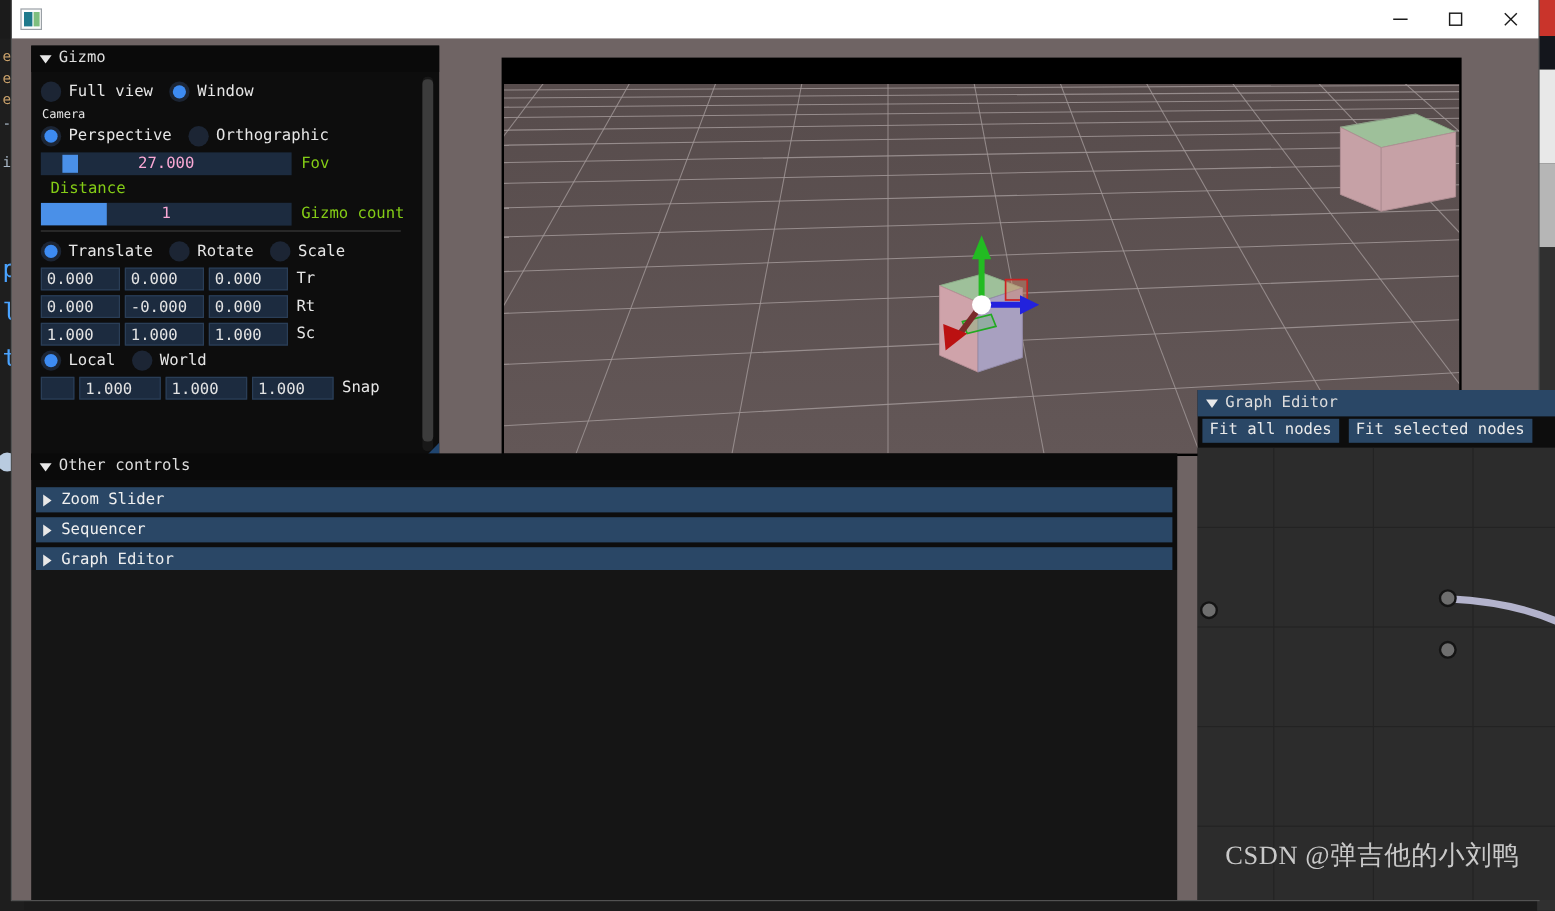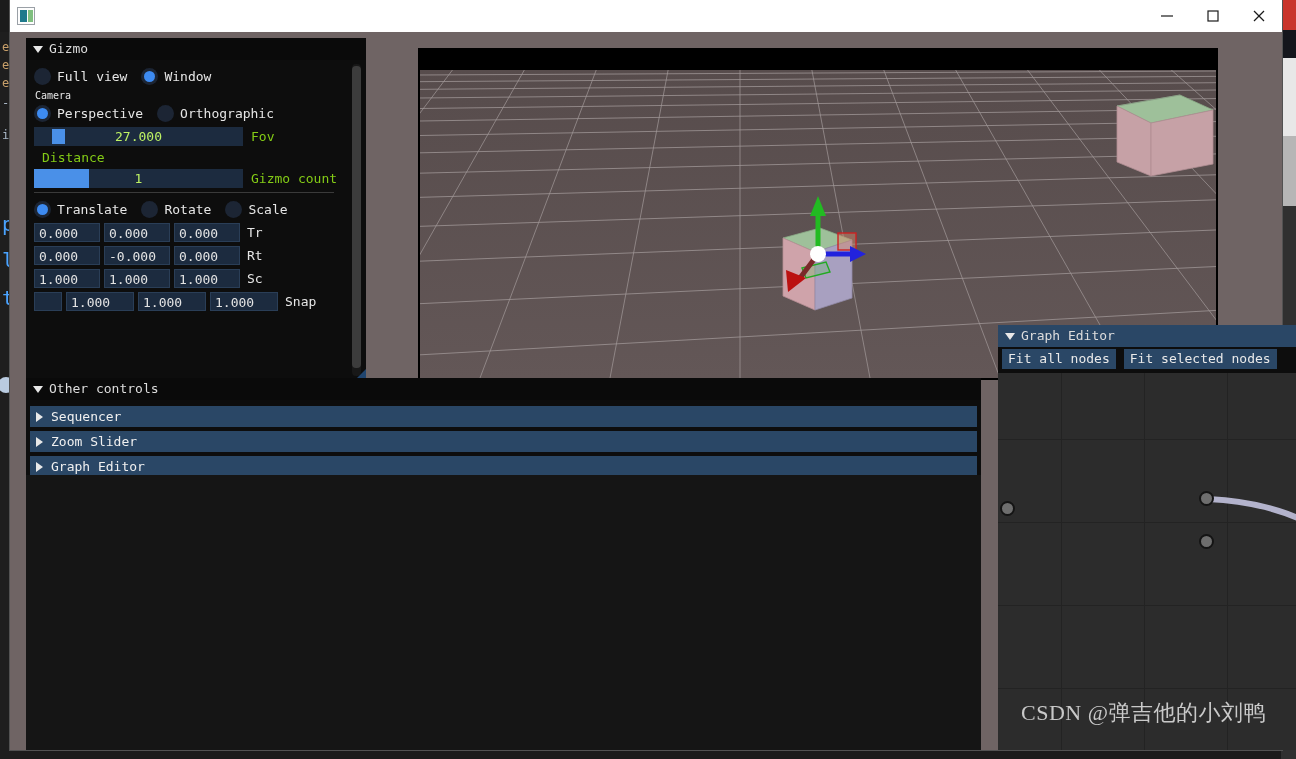--- a/index.html
+++ b/index.html
@@ -98,21 +98,21 @@
 
   .slider-row { display: flex; align-items: center; margin-bottom: 4px; }
   .slider {
     position: relative; width: 209px; height: 19px; background: #1c2b3f;
     overflow: hidden; flex: none;
   }
   .slider .fill { position: absolute; left: 0; top: 0; height: 19px; background: #4a90e8; }
   .slider .grab { position: absolute; top: 2px; width: 13px; height: 15px; background: #4a90e8; }
   .slider .val {
     position: absolute; left: 0; top: 0; width: 209px; height: 19px;
-    text-align: center; line-height: 19px; color: #bef264; font-size: 13px;
+    text-align: center; line-height: 19px; color: #f9a8d4; font-size: 13px;
     font-family: "DejaVu Sans Mono", monospace;
   }
   .slider-name { color: #84cc16; font-size: 13px; margin-left: 8px; font-family: "DejaVu Sans Mono", monospace; }
 
   .coord-line { color: #dcdcdc; font-size: 13px; margin: 4px 0 8px 1px; font-family: "DejaVu Sans Mono", monospace;}
   .divider { height: 1px; background: #3a3a3a; margin: 4px 2px 8px 0; width: 300px; }
 
   .field-row { display: flex; align-items: center; margin-bottom: 4px; }
   .field {
     width: 66px; height: 19px; background: #1c2b3f; color: #e3e3e3;
@@ -388,20 +388,26 @@
           <div class="field">0.000</div>
           <span class="field-tag">Rt</span>
         </div>
         <div class="field-row">
           <div class="field">1.000</div>
           <div class="field">1.000</div>
           <div class="field">1.000</div>
           <span class="field-tag">Sc</span>
         </div>
 
+        <div class="row" style="margin-top:3px">
+          <span class="radio on"></span>
+          <span class="lbl">Local</span>
+          <span class="radio"></span>
+          <span class="lbl">World</span>
+        </div>
 
         <div class="field-row">
           <div class="field small"></div>
           <div class="field snapv">1.000</div>
           <div class="field snapv">1.000</div>
           <div class="field snapv">1.000</div>
           <span class="field-tag">Snap</span>
         </div>
 
         <div class="vscroll">
@@ -412,25 +418,25 @@
     </div>
 
     <div class="panel" id="other-panel">
       <div class="panel-title">
         <span class="tri-down"></span>
         <span>Other controls</span>
       </div>
       <div class="other-body">
         <div class="collapse-hdr">
           <span class="tri-right"></span>
-          <span class="t">Sequencer</span>
+          <span class="t">Zoom Slider</span>
         </div>
         <div class="collapse-hdr">
           <span class="tri-right"></span>
-          <span class="t">Zoom Slider</span>
+          <span class="t">Sequencer</span>
         </div>
         <div class="collapse-hdr">
           <span class="tri-right"></span>
           <span class="t">Graph Editor</span>
         </div>
       </div>
     </div>
 
     <div id="lower-dark"></div>
 

